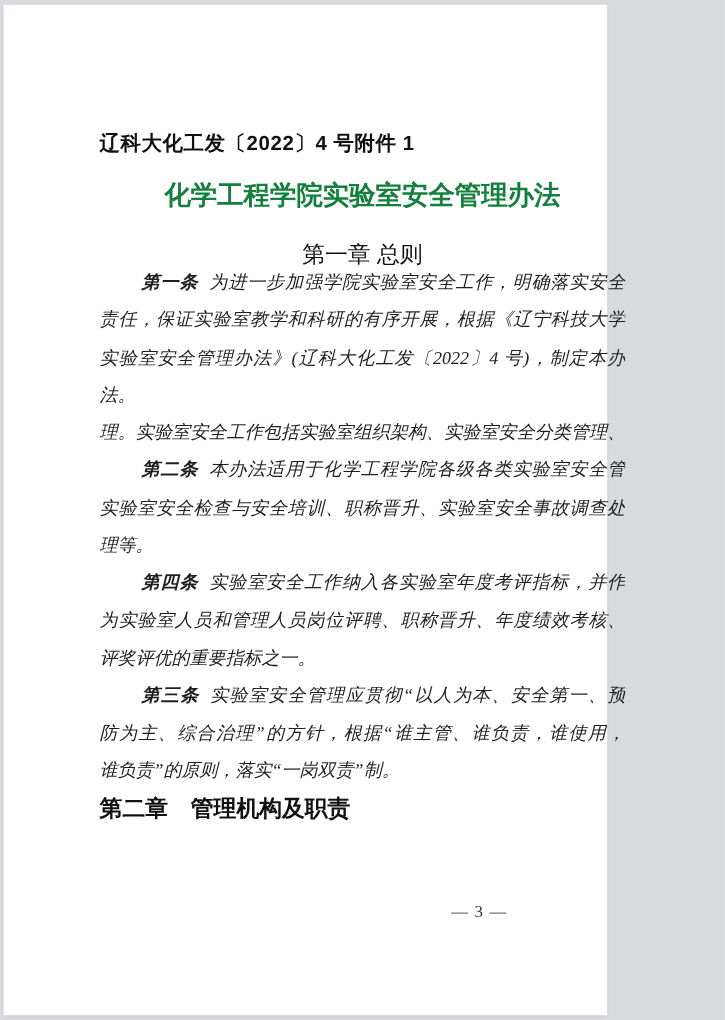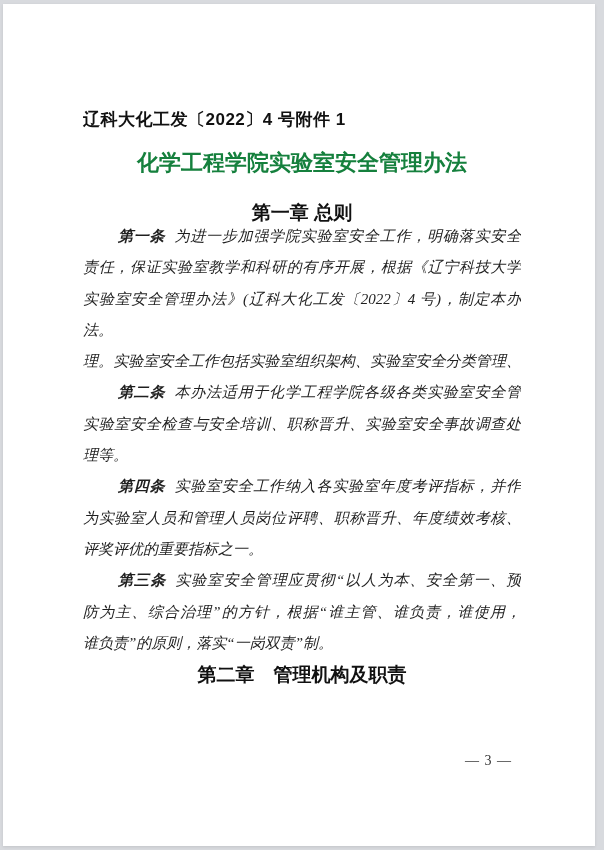--- a/index.html
+++ b/index.html
@@ -6,21 +6,21 @@
   html, body { width: 604px; height: 850px; }
   body {
     background: #d8dade;
     font-family: "Liberation Serif", serif;
     position: relative;
     overflow: hidden;
   }
   .sheet {
     position: absolute;
     left: 3px; top: 4px;
-    width: 592px; height: 842px;
+    width: 503px; height: 842px;
     background: #ffffff;
     box-shadow: 0 1px 3px rgba(0,0,0,0.10);
   }
   .doc-number {
     position: absolute;
     left: 80px; top: 103px;
     font-family: "Liberation Sans", sans-serif;
     font-weight: bold;
     font-size: 17px;
     line-height: 26px;
@@ -39,21 +39,21 @@
     line-height: 32px;
     color: #15803d;
     white-space: nowrap;
   }
   .chapter-heading {
     position: absolute;
     left: 80px; top: 196px;
     width: 438px;
     text-align: center;
     font-family: "Liberation Sans", sans-serif;
-    font-weight: bold;
+    font-weight: normal;
     font-size: 19px;
     line-height: 26px;
     color: #111111;
     white-space: nowrap;
   }
   .bodytext {
     position: absolute;
     left: 80px; top: 217px;
     width: 438px;
     font-family: "Liberation Serif", serif;
@@ -71,21 +71,21 @@
   }
   .jf {
     text-align: justify;
     text-align-last: justify;
   }
   .ind { text-indent: 35px; }
   .lbl { font-weight: bold; margin-right: 9px; }
   .chapter2-heading {
     height: 31.3px;
     line-height: 31.3px;
-    text-align: center;
+    text-align: left;
     font-family: "Liberation Sans", sans-serif;
     font-weight: bold;
     font-size: 19px;
     color: #111111;
     white-space: nowrap;
   }
   .pagenum {
     position: absolute;
     right: 83px; top: 748px;
     font-family: "Liberation Serif", serif;

